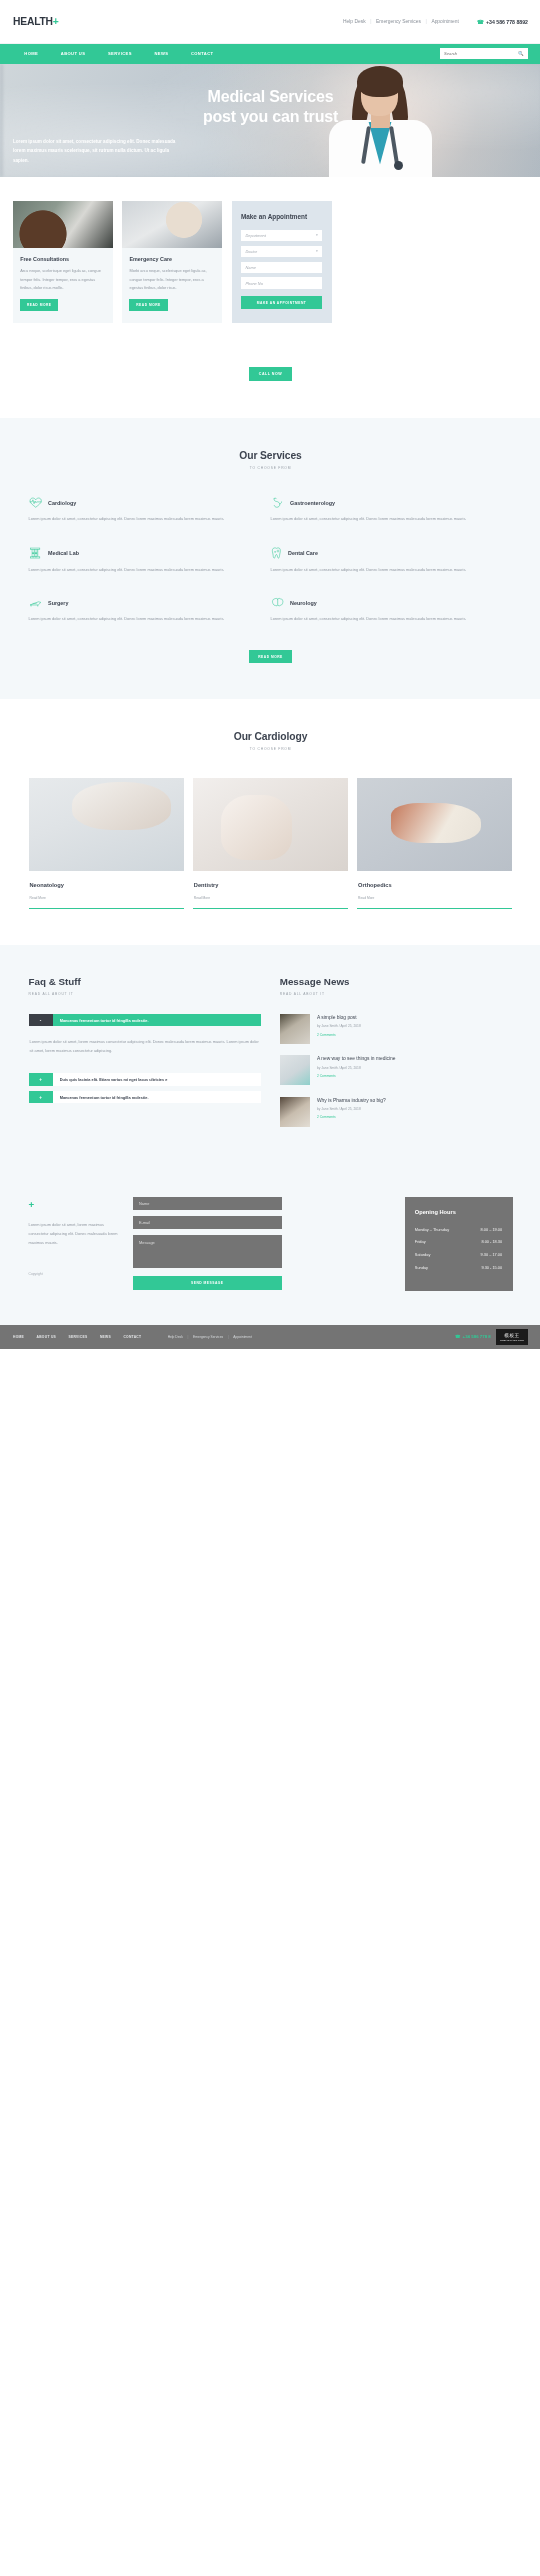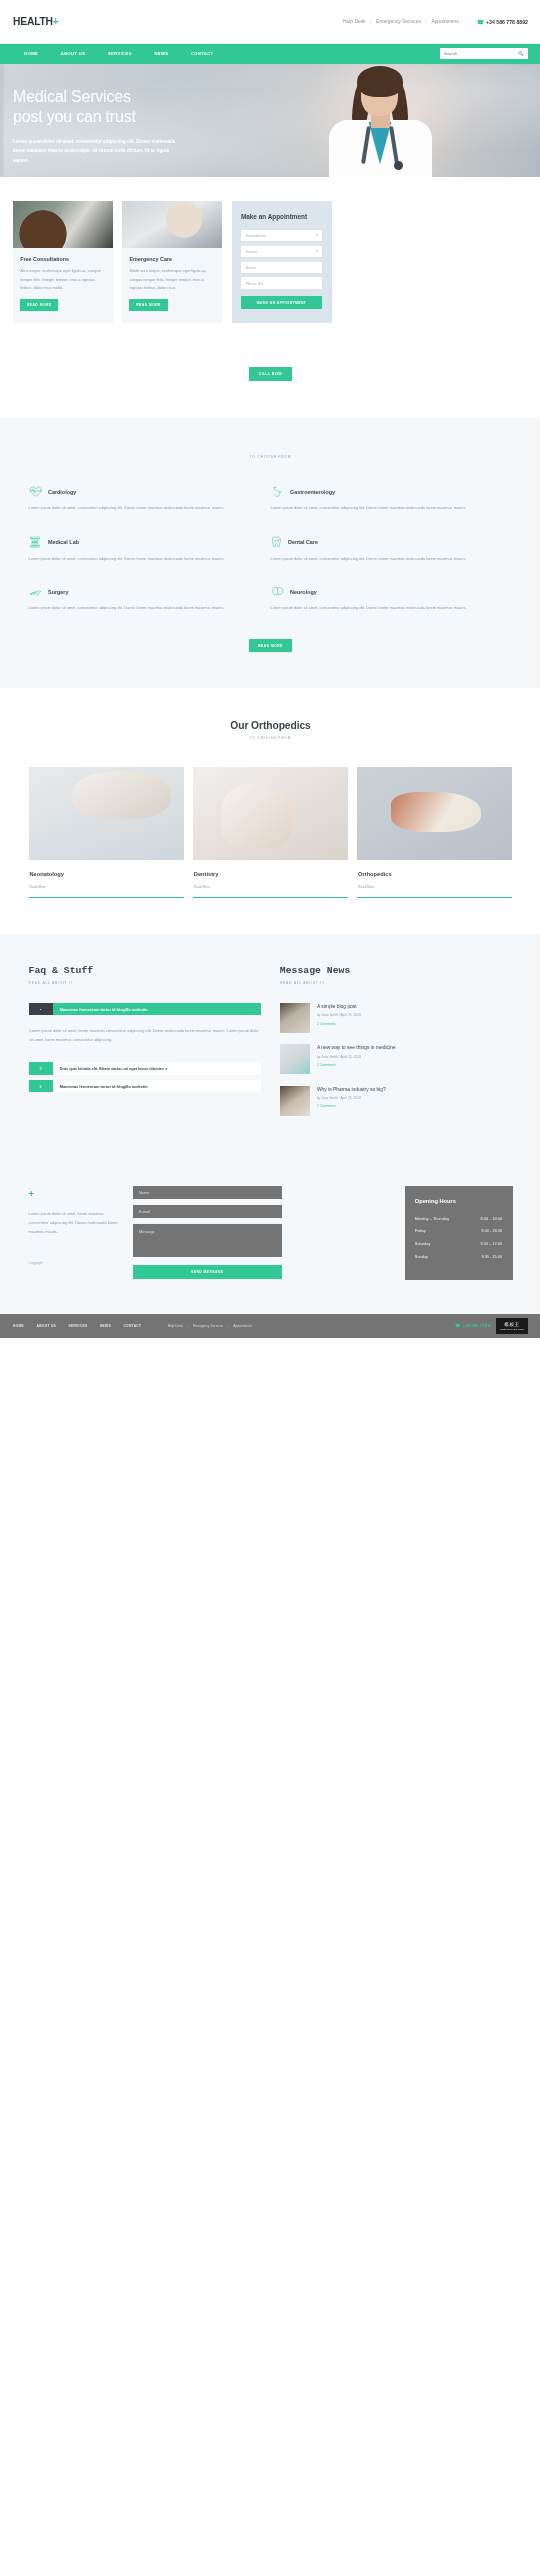--- a/index.html
+++ b/index.html
@@ -56,21 +56,21 @@
   .doc-neck { position:absolute; left:54px; top:47px; width:18.5px; height:17.5px; background:#e0b99c; }
   .doc-coat { position:absolute; left:12.4px; top:56px; width:103px; height:58px; background:#fdfdfd; border-radius:18.5px 18.5px 0 0; }
   .doc-shirt { position:absolute; left:49px; top:58px; width:27px; height:56px; background:#2f9fb5; }
   .doc-lapelL { position:absolute; left:27px; top:57px; width:32px; height:57px; background:#fdfdfd; transform:skewX(15deg); border-radius:12.4px 0 0 0; }
   .doc-lapelR { position:absolute; left:67px; top:57px; width:32px; height:57px; background:#fdfdfd; transform:skewX(-15deg); border-radius:0 12.4px 0 0; }
   .steth-l { position:absolute; left:47px; top:62px; width:3.6px; height:38px; background:#4d5862; border-radius:2.1px; transform:rotate(9deg); }
   .steth-r { position:absolute; left:75px; top:62px; width:3.6px; height:38px; background:#4d5862; border-radius:2.1px; transform:rotate(-9deg); }
   .steth-b { position:absolute; left:77px; top:97px; width:9.3px; height:9.3px; border-radius:50%; background:#39434d; }
 
   .hero-content { position:relative; width:515px; margin:0 auto; padding-top:23px; }
-  .hero h1 { font-size:16px; line-height:1.28; font-weight:normal; color:#ffffff; letter-spacing:-0.2px; }
+  .hero h1 { font-size:16px; line-height:1.28; font-weight:bold; color:#ffffff; letter-spacing:-0.2px;text-align:center; }
   .hero p { margin-top:9.3px; font-size:4.6px; line-height:2.1; color:#ffffff; font-weight:bold; max-width:170px; }
   .btn-green {
     display:inline-block; background:#32c896; color:#fff; font-size:3.9px; font-weight:bold;
     letter-spacing:0.5px; padding:4.6px 8.2px; text-decoration:none; border:0; cursor:pointer;
     font-family:"Liberation Sans", sans-serif;
   }
 
   
   .cards { display:flex; gap:9.3px; padding:24px 0 0; width:515px; margin:0 auto; }
   .card { width:100px; background:#f3f7f9; }
@@ -130,21 +130,21 @@
   .dept-img.d3 { background:linear-gradient(150deg,#cdd2d7 0%,#c3c9d0 50%,#b9c0c8 100%); position:relative; overflow:hidden; }
   .dept-img.d3:after { content:""; position:absolute; left:22%; top:26%; width:58%; height:44%; border-radius:30% 48% 40% 36%; background:linear-gradient(120deg,#c4785a,#f0eae0 60%,#e8e2d8); }
   .dept-body { padding:10.3px 1px 0; border-bottom:1px solid #32c896; padding-bottom:7.2px; }
   .dept-body h4 { font-size:5.7px; font-weight:bold; color:#3d4450; margin-bottom:4.1px; }
   .dept-body .readmore { font-size:3.3px; color:#9aa1a9; text-decoration:none; }
 
   
   .faqnews { background:#f4f8fa; padding:31px 0 33px; }
   .fn-grid { width:484px; margin:0 auto; display:flex; gap:18.5px; }
   .fn-col { width:233px; }
-  .fn-col h2 { font-size:9.8px; font-weight:bold; color:#3d4450;font-family:Liberation Mono, monospace; }
+  .fn-col h2 { font-size:9.8px; font-weight:bold; color:#3d4450; }
   .fn-col .sub { font-size:3.3px; letter-spacing:0.8px; color:#9aa1a9; margin-top:4.6px; margin-bottom:18.5px; }
 
   .acc-head { display:flex; align-items:stretch; margin-bottom:0; }
   .acc-toggle { width:24px; min-height:12.4px; display:flex; align-items:center; justify-content:center; color:#fff; font-size:4.6px; font-weight:bold; }
   .acc-toggle.open { background:#3b3f46; }
   .acc-toggle.closed { background:#32c896; }
   .acc-title { flex:1; display:flex; align-items:center; padding:0 7.2px; font-size:3.9px; font-weight:bold; }
   .acc-title.open { background:#32c896; color:#fff; }
   .acc-title.closed { background:#ffffff; color:#3d4450; }
   .acc-body { font-size:3.9px; line-height:2.3; color:#9198a1; padding:11.3px 1px 12.4px; }
@@ -284,20 +284,21 @@
       <button class="btn-green">MAKE AN APPOINTMENT</button>
     </div>
   </div>
 
   <div class="callnow-wrap">
     <a href="#" class="btn-green">CALL NOW</a>
   </div>
 
   <div class="services">
     <div class="sec-head">
+      <h2>Our Services</h2>
       <div class="sub">TO CHOOSE FROM</div>
     </div>
     <div class="svc-grid">
 
       <div class="svc">
         <div class="svc-top">
           <span class="svc-icon">
             <svg width="13.4" height="11.3" viewBox="0 0 26 22">
                 <path d="M13 20C8 16 2 12 2 7.5 2 4.4 4.4 2 7.3 2c2.3 0 4.3 1.4 5.7 3.3C14.4 3.4 16.4 2 18.7 2 21.6 2 24 4.4 24 7.5 24 12 18 16 13 20z" fill="none" stroke="#32c896" stroke-width="1.1"></path>
                 <path d="M1 9.5h5l1.6-4 2.2 7.5 2-5.2 1.7 3.4 1.4-1.7h9.5" fill="none" stroke="#32c896" stroke-width="1.1"></path>
@@ -380,21 +381,21 @@
       </div>
 
     </div>
     <div class="svc-more">
       <a href="#" class="btn-green">READ MORE</a>
     </div>
   </div>
 
   <div class="departments">
     <div class="sec-head">
-      <h2>Our Orthopedics</h2>
+      <h2>Our Cardiology</h2>
       <div class="sub">TO CHOOSE FROM</div>
     </div>
     <div class="dept-grid">
       <div class="dept">
         <div class="dept-img d1"></div>
         <div class="dept-body">
           <h4>Neonatology</h4>
           <a href="#" class="readmore">Read More</a>
         </div>
       </div>

